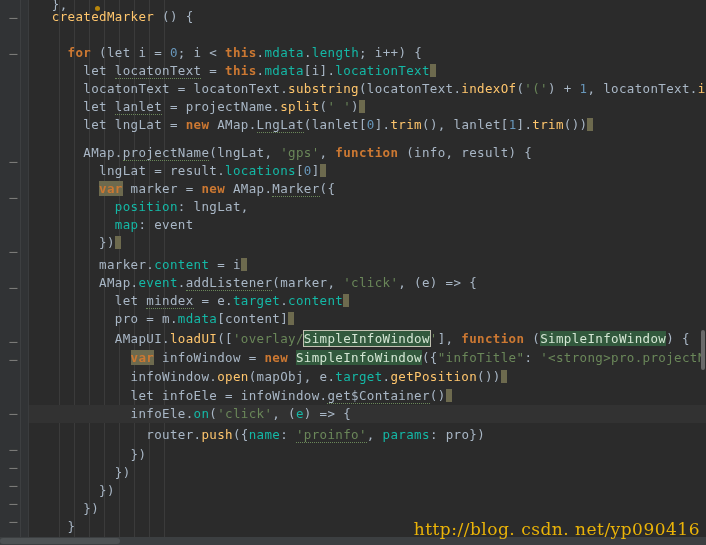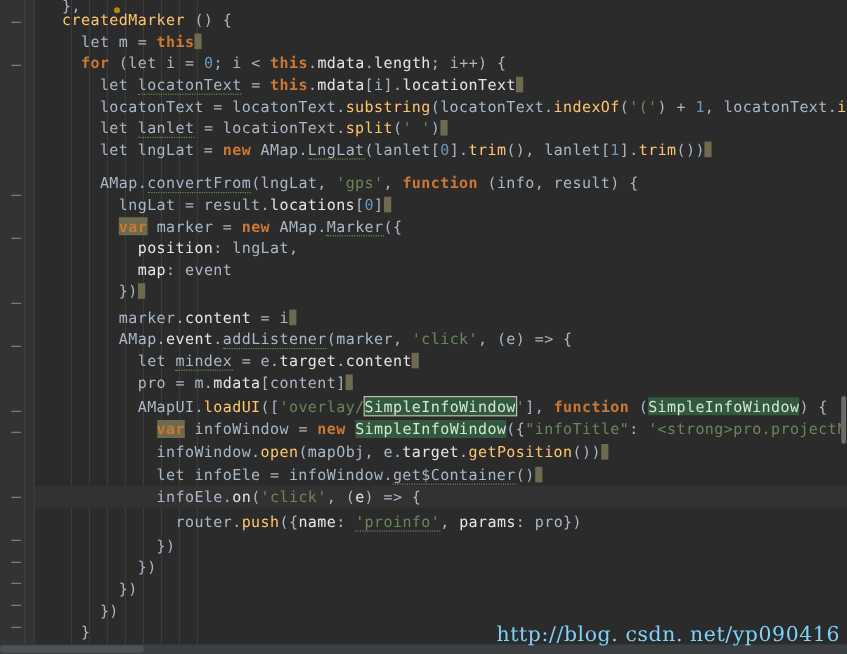--- a/index.html
+++ b/index.html
@@ -85,21 +85,21 @@
     width: 1px;
     height: 545px;
     background: #3b3b3b;
     z-index: 1;
   }
 
   
   .kw   { color: #cc7832; font-weight: bold; }
   .str  { color: #6a8759; }
   .num  { color: #6897bb; }
-  .fld  { color: #e5e5e5; }
+  .fld  { color: #14b8a6; }
   .fn   { color: #ffc66d; }
   .plain{ color: #a9b7c6; }
   .sq  { border-bottom: 1px dotted #6a8759; }
 
   
   .ws {
     display: inline-block;
     width: 6px; height: 13px;
     background: #6d6a4e;
     vertical-align: -2px;
@@ -114,21 +114,21 @@
   .hl-fill {
     background: #32593d;
     color: #d4e6d4;
   }
 
   
   .watermark {
     position: absolute;
     right: 6px;
     bottom: 6px;
-    color: #7dd3fc;
+    color: #eab308;
     font-size: 17px;
     font-family: "DejaVu Serif", "Liberation Serif", serif;
     letter-spacing: 0.5px;
     z-index: 6;
     user-select: none;
   }
 
   
   .hscroll {
     position: absolute;
@@ -185,33 +185,32 @@
     <div class="fold" style="top:514px">⚊</div>
   </div>
   <div class="breadcrumb-dot"></div>
 
   <div class="code">
 
     <div class="row" style="top:-4px"><span class="txt"><span class="plain">  },</span></span></div>
 
     <div class="row" style="top:8px"><span class="txt"><span class="fn">  createdMarker</span><span class="plain"> () {</span></span></div>
 
-    <div class="row" style="top:26px"><span class="txt"><span class="plain">    let m = </span><span class="kw">this</span><span class="ws"></span></span></div>
 
     <div class="row" style="top:44px"><span class="txt"><span class="plain">    </span><span class="kw">for</span><span class="plain"> (let i = </span><span class="num">0</span><span class="plain">; i &lt; </span><span class="kw">this</span><span class="plain">.</span><span class="fld">mdata</span><span class="plain">.</span><span class="fld">length</span><span class="plain">; i++) {</span></span></div>
 
     <div class="row" style="top:62px"><span class="txt"><span class="plain">      let </span><span class="plain sq">locatonText</span><span class="plain"> = </span><span class="kw">this</span><span class="plain">.</span><span class="fld">mdata</span><span class="plain">[i].</span><span class="fld">locationText</span><span class="ws"></span></span></div>
 
     <div class="row" style="top:80px"><span class="txt"><span class="plain">      locatonText = locatonText.</span><span class="fn">substring</span><span class="plain">(locatonText.</span><span class="fn">indexOf</span><span class="plain">(</span><span class="str">'('</span><span class="plain">) + </span><span class="num">1</span><span class="plain">, locatonText.</span><span class="fn">indexOf</span></span></div>
 
-    <div class="row" style="top:98px"><span class="txt"><span class="plain">      let </span><span class="plain sq">lanlet</span><span class="plain"> = locationText.</span><span class="fn">split</span><span class="plain">(</span><span class="str">' '</span><span class="plain">)</span><span class="ws"></span></span></div>
+    <div class="row" style="top:98px"><span class="txt"><span class="plain">      let </span><span class="plain sq">lanlet</span><span class="plain"> = projectName.</span><span class="fn">split</span><span class="plain">(</span><span class="str">' '</span><span class="plain">)</span><span class="ws"></span></span></div>
 
     <div class="row" style="top:116px"><span class="txt"><span class="plain">      let lngLat = </span><span class="kw">new</span><span class="plain"> AMap.</span><span class="plain sq">LngLat</span><span class="plain">(lanlet[</span><span class="num">0</span><span class="plain">].</span><span class="fn">trim</span><span class="plain">(), lanlet[</span><span class="num">1</span><span class="plain">].</span><span class="fn">trim</span><span class="plain">())</span><span class="ws"></span></span></div>
 
-    <div class="row" style="top:144px"><span class="txt"><span class="plain">      AMap.</span><span class="plain sq">convertFrom</span><span class="plain">(lngLat, </span><span class="str">'gps'</span><span class="plain">, </span><span class="kw">function</span><span class="plain"> (info, result) {</span></span></div>
+    <div class="row" style="top:144px"><span class="txt"><span class="plain">      AMap.</span><span class="plain sq">projectName</span><span class="plain">(lngLat, </span><span class="str">'gps'</span><span class="plain">, </span><span class="kw">function</span><span class="plain"> (info, result) {</span></span></div>
 
     <div class="row" style="top:162px"><span class="txt"><span class="plain">        lngLat = result.</span><span class="fld">locations</span><span class="plain">[</span><span class="num">0</span><span class="plain">]</span><span class="ws"></span></span></div>
 
     <div class="row" style="top:180px"><span class="txt"><span class="plain">        </span><span class="kw" style="background:#6d6a4e;color:#cc7832">var</span><span class="plain"> marker = </span><span class="kw">new</span><span class="plain"> AMap.</span><span class="plain sq">Marker</span><span class="plain">({</span></span></div>
 
     <div class="row" style="top:198px"><span class="txt"><span class="plain">          </span><span class="fld">position</span><span class="plain">: lngLat,</span></span></div>
 
     <div class="row" style="top:216px"><span class="txt"><span class="plain">          </span><span class="fld">map</span><span class="plain">: event</span></span></div>
 
     <div class="row" style="top:234px"><span class="txt"><span class="plain">        })</span><span class="ws"></span></span></div>

